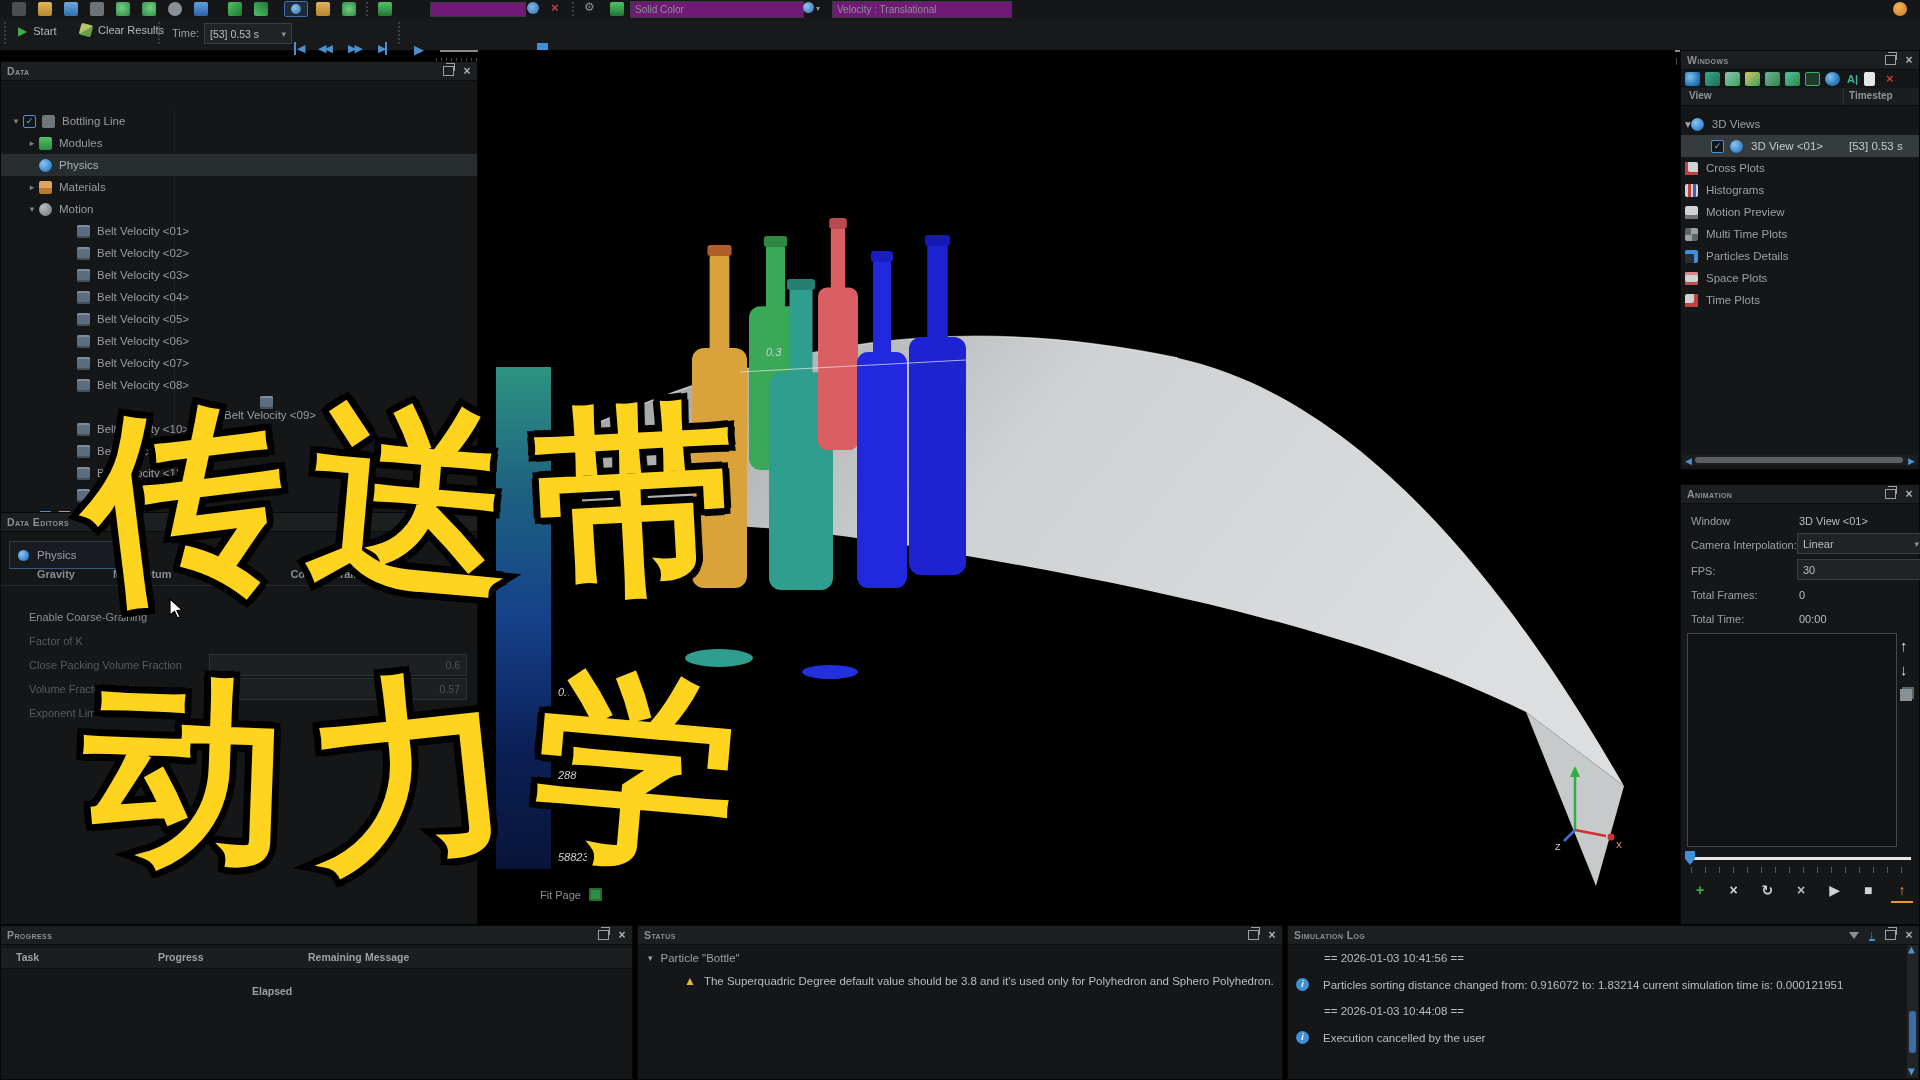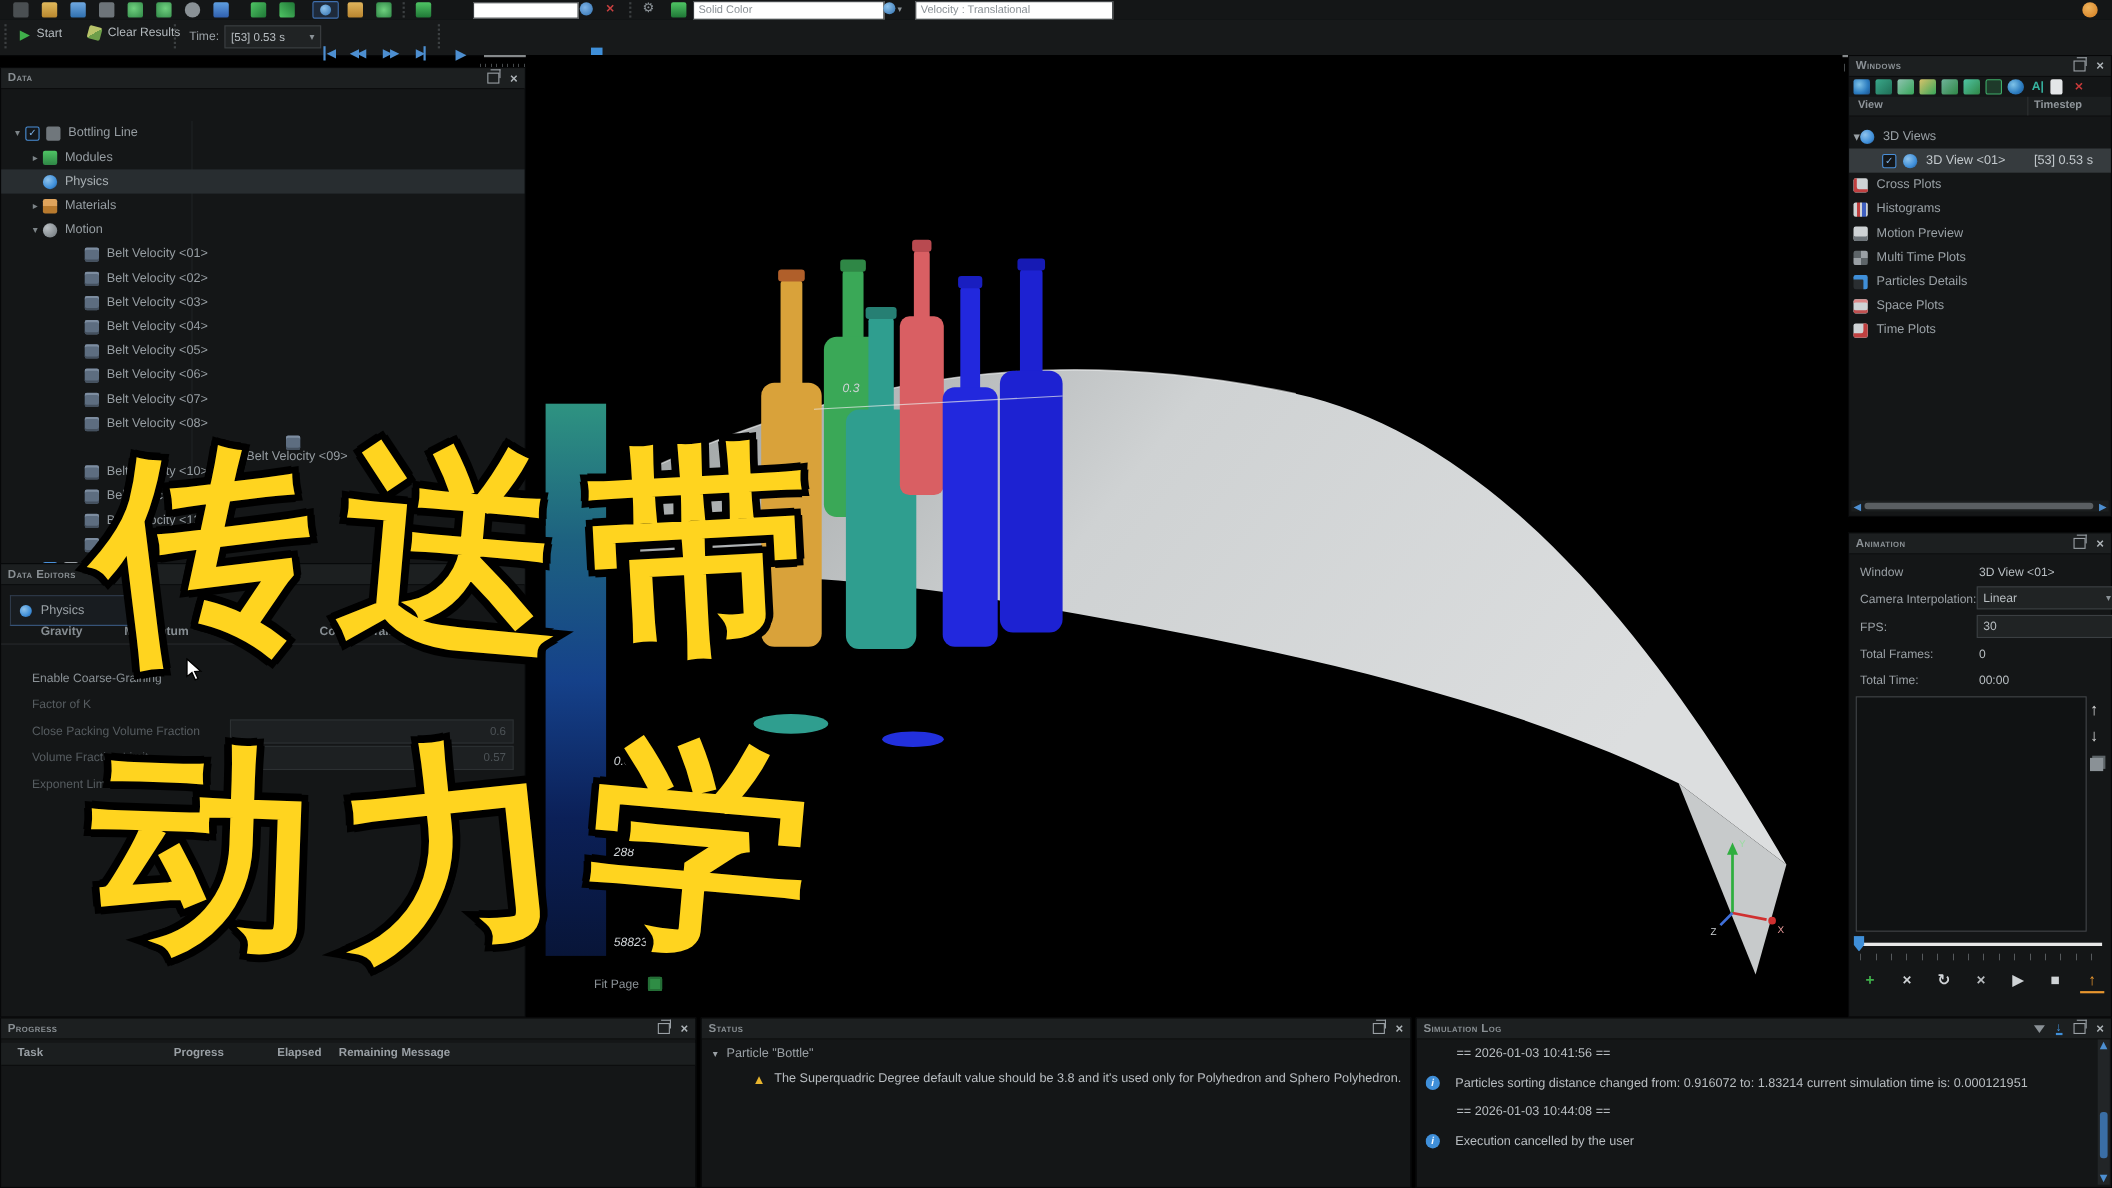--- a/index.html
+++ b/index.html
@@ -13,21 +13,21 @@
           font-variant:small-caps;}
   .ptitle .sp{flex:1;}
   .t-float{width:9px;height:8px;border:1px solid #9aa0a5;position:relative;margin-right:10px;cursor:pointer;}
   .t-float:before{content:'';position:absolute;left:2px;top:-4px;width:8px;height:7px;
                   border-top:1px solid #9aa0a5;border-right:1px solid #9aa0a5;}
   .t-close{color:#aeb4b8;font-size:12px;font-weight:bold;cursor:pointer;line-height:10px;}
   
   #row1{left:0;top:0;width:1920px;height:18px;background:#141617;border-bottom:1px solid #090a0b;}
   .ic{position:absolute;top:2px;width:14px;height:14px;border-radius:2px;}
   .grip{position:absolute;top:2px;width:3px;height:26px;border-left:2px dotted #3c4042;}
-  .mini-combo{position:absolute;background:#ffffff;border:1px solid #383c3f;height:13px;font-size:10px;
+  .mini-combo{position:absolute;background:#701a75;border:1px solid #383c3f;height:13px;font-size:10px;
               color:#8a9196;padding:0 4px;line-height:13px;overflow:hidden;white-space:nowrap;}
   #row2{left:0;top:18px;width:1920px;height:32px;background:#17191a;border-bottom:1px solid #050607;}
   .tbtn{position:absolute;display:flex;align-items:center;font-size:11px;color:#b3b9bd;cursor:pointer;}
   .pb{position:absolute;top:24px;color:#4d8fd1;font-size:11px;letter-spacing:-2px;cursor:pointer;font-weight:bold;}
   #timeline-track{position:absolute;left:440px;top:32px;width:1470px;height:2px;background:#85898b;}
   #timeline-marker{position:absolute;left:537px;top:25px;width:11px;height:15px;background:#3f8fd9;
                    clip-path:polygon(0 0,100% 0,100% 55%,50% 100%,0 55%);cursor:grab;}
   #ruler{position:absolute;left:436px;top:40px;width:1480px;height:7px;
          background:repeating-linear-gradient(90deg,#45494b 0 1px,transparent 1px 5px);}
   .select{background:#202324;border:1px solid #3b3f42;color:#b9bfc3;font-size:11px;display:flex;
@@ -522,21 +522,21 @@
   <div class="panel" style="left:0;top:925px;width:633px;height:155px;">
     <div class="ptitle">
         <span>Progress</span>
         <span class="sp"></span>
       <span class="t-float"></span>
       <span class="t-close">×</span>
     </div>
     <div class="abs" style="left:0;top:22px;width:631px;height:20px;background:#1b1e1f;border-bottom:1px solid #0c0d0e;">
       <span class="hdrcell" style="left:15px;">Task</span>
       <span class="hdrcell" style="left:157px;">Progress</span>
-      <span class="hdrcell" style="left:251px;">Elapsed</span>
+      <span class="hdrcell" style="left:251px;margin-top:34px;">Elapsed</span>
       <span class="hdrcell" style="left:307px;">Remaining</span>
       <span class="hdrcell" style="left:364px;">Message</span>
     </div>
   </div>
 
   <div class="panel" style="left:637px;top:925px;width:646px;height:155px;">
     <div class="ptitle">
         <span>Status</span>
         <span class="sp"></span>
       <span class="t-float"></span>

